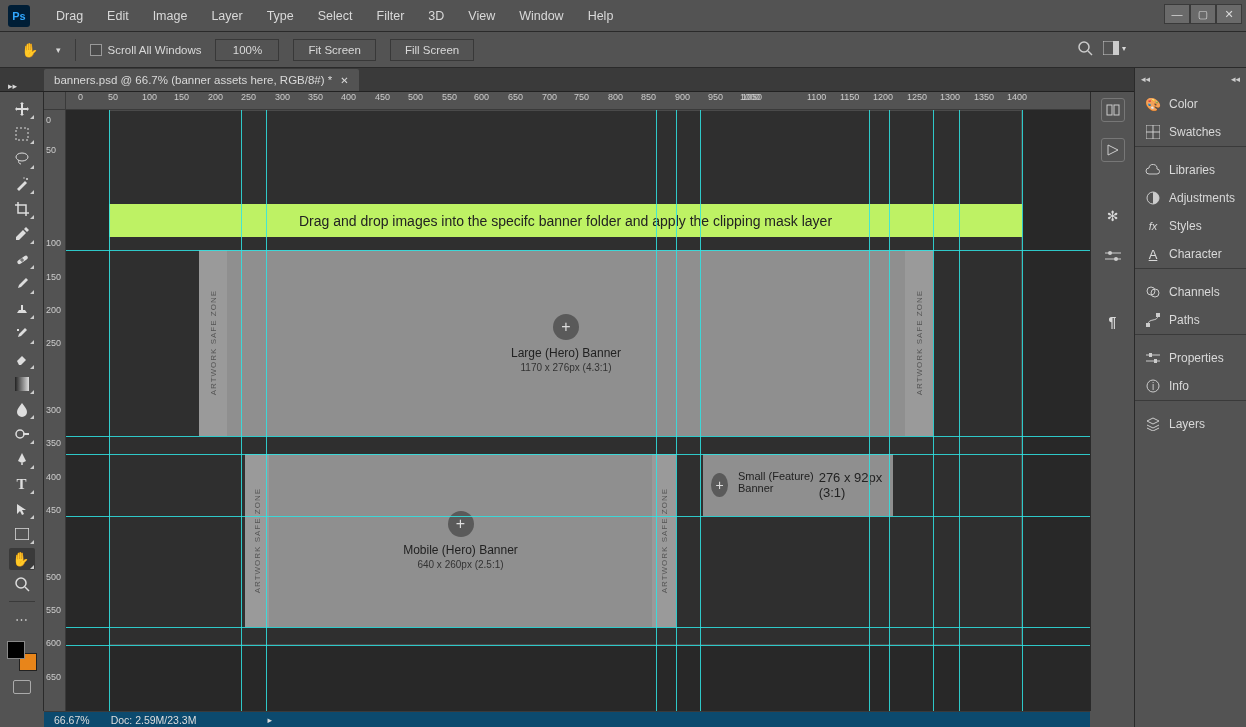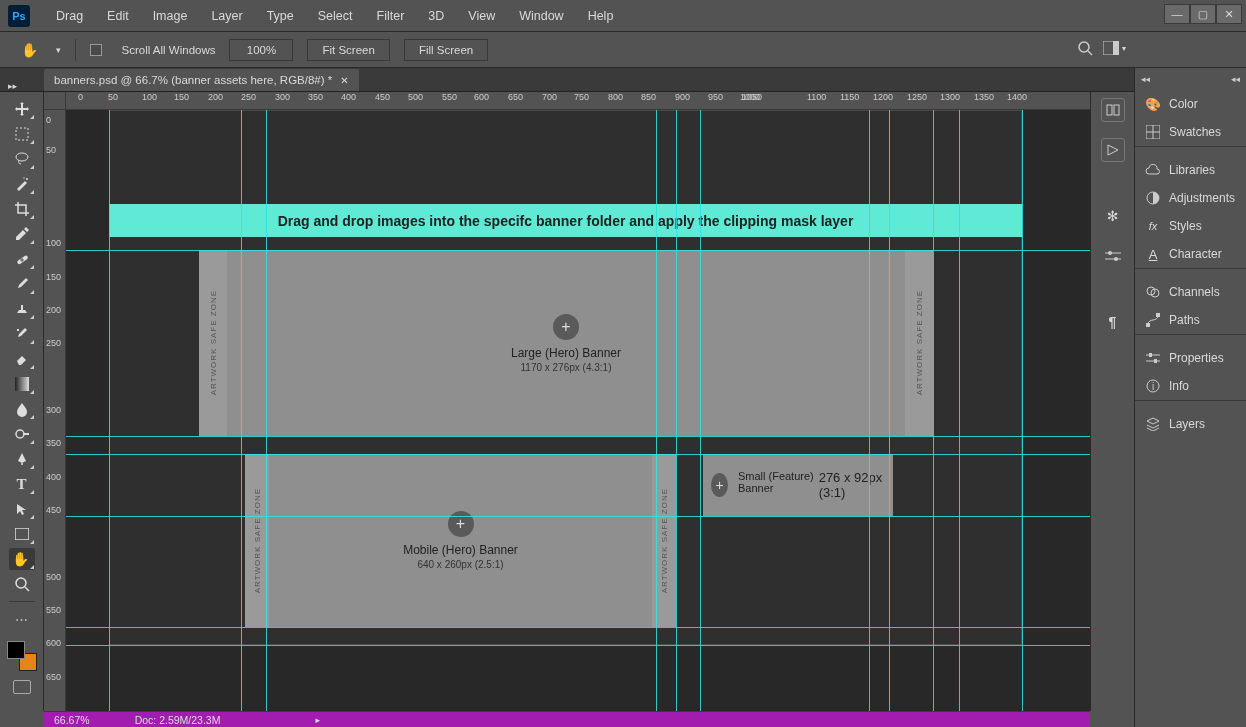--- a/index.html
+++ b/index.html
@@ -9,21 +9,21 @@
 .menubar { height: 32px; background: #535353; display: flex; align-items: center; padding: 0 8px; border-bottom: 1px solid #2a2a2a; }
 .ps-logo { width: 22px; height: 22px; background: #001e36; color: #31a8ff; font-weight: bold; font-size: 11px; display: flex; align-items: center; justify-content: center; border-radius: 3px; margin-right: 14px; }
 .menubar-item { padding: 0 12px; font-size: 12.5px; cursor: pointer; }
 .win-controls { position: absolute; right: 4px; top: 4px; display: flex; gap: 0; }
 .win-btn { width: 26px; height: 20px; background: #6a6a6a; display: flex; align-items: center; justify-content: center; font-size: 11px; cursor: pointer; border: 1px solid #3a3a3a; }
 
 
 .optionsbar { height: 36px; background: #535353; border-bottom: 1px solid #2a2a2a; display: flex; align-items: center; padding-left: 20px; gap: 14px; font-size: 11.5px; }
 .tool-icon-small { width: 20px; height: 20px; display: flex; align-items: center; justify-content: center; font-size: 14px; }
 .chev { font-size: 9px; margin-left: 2px; }
-.checkbox-wrap { display: flex; align-items: center; gap: 20px; }
+.checkbox-wrap { display: flex; align-items: center; gap: 6px; }
 .fake-check { width: 12px; height: 12px; border: 1px solid #999; background: #4a4a4a; }
 .zoom-box { width: 64px; height: 22px; border: 1px solid #383838; display: flex; align-items: center; justify-content: center; background: #535353; }
 .opt-btn { height: 22px; padding: 0 14px; border: 1px solid #383838; display: flex; align-items: center; background: #535353; cursor: pointer; }
 
 
 .tabrow { height: 24px; background: #3a3a3a; display: flex; align-items: flex-end; padding-left: 44px; border-bottom: 1px solid #222; }
 .tabrow .expand-chev { position: absolute; left: 8px; margin-top: 4px; font-size: 9px; }
 .doc-tab { height: 22px; background: #535353; padding: 0 10px; display: flex; align-items: center; gap: 8px; font-size: 11.5px; border-radius: 2px 2px 0 0; }
 .doc-tab .close { font-size: 10px; cursor: pointer; }
 
@@ -52,36 +52,36 @@
 
 .ruler-h { position: absolute; top: 0; left: 22px; right: 0; height: 18px; background: #535353; border-bottom: 1px solid #3a3a3a; overflow: hidden; font-size: 9px; color: #ccc; }
 .ruler-h span { position: absolute; top: 0; }
 .ruler-v { position: absolute; top: 18px; left: 0; bottom: 0; width: 22px; background: #535353; border-right: 1px solid #3a3a3a; font-size: 9px; color: #ccc; }
 .ruler-v span { position: absolute; left: 2px; writing-mode: horizontal-tb; }
 .ruler-corner { position: absolute; top: 0; left: 0; width: 22px; height: 18px; background: #535353; border-right: 1px solid #3a3a3a; border-bottom: 1px solid #3a3a3a; }
 
 
 .canvas-holder { position: absolute; top: 18px; left: 22px; right: 0; bottom: 0; background: #282828; overflow: hidden; }
 .artboard { position: absolute; background: #2f2f2f; border: 1px solid #4a4a4a; }
-.white-banner { position: absolute; background: #5eead4; color: #222; display: flex; align-items: center; justify-content: center; font-size: 14px; font-weight: 700; }
+.white-banner { position: absolute; background: #bef264; color: #222; display: flex; align-items: center; justify-content: center; font-size: 14px; font-weight: 400; }
 .gray-box { position: absolute; background: #8f8f8f; display: flex; flex-direction: column; align-items: center; justify-content: center; color: #222; font-size: 12px; }
 .safezone { position: absolute; background: #9a9a9a; display: flex; align-items: center; justify-content: center; }
 .safezone span { writing-mode: vertical-rl; transform: rotate(180deg); font-size: 8px; color: #555; letter-spacing: 1px; }
 .plus-circ { width: 26px; height: 26px; border-radius: 50%; background: #5a5a5a; color: #ddd; display: flex; align-items: center; justify-content: center; font-size: 16px; margin-bottom: 6px; }
 .box-title { font-size: 12px; color: #222; }
 .box-dim { font-size: 10px; color: #333; margin-top: 2px; }
 .small-feature { position: absolute; background: #8f8f8f; display: flex; align-items: center; padding: 0 8px; gap: 10px; }
 .small-feature .txt { display: flex; flex-direction: row; font-size: 11px; color: #222; }
 
 
 .guide-v { position: absolute; top: 0; bottom: 0; width: 1px; background: #2fe4e4; opacity: 0.85; }
 .guide-h { position: absolute; left: 0; right: 0; height: 1px; background: #2fe4e4; opacity: 0.85; }
 
 
-.status { position: absolute; left: 44px; right: 156px; bottom: 0; height: 16px; background: #a21caf; font-size: 10.5px; color: #ddd; display: flex; align-items: center; gap: 45px; padding-left: 10px; border-top: 1px solid #3a3a3a; }
+.status { position: absolute; left: 44px; right: 156px; bottom: 0; height: 16px; background: #0c4a6e; font-size: 10.5px; color: #ddd; display: flex; align-items: center; gap: 21px; padding-left: 10px; border-top: 1px solid #3a3a3a; }
 .status .chevr { margin-left: 50px; font-size: 9px; }
 
 svg { display: block; }
 </style>
 </head>
 <body>
 
 <div class="menubar">
   <div class="ps-logo">Ps</div>
   <div class="menubar-item">Drag</div>

